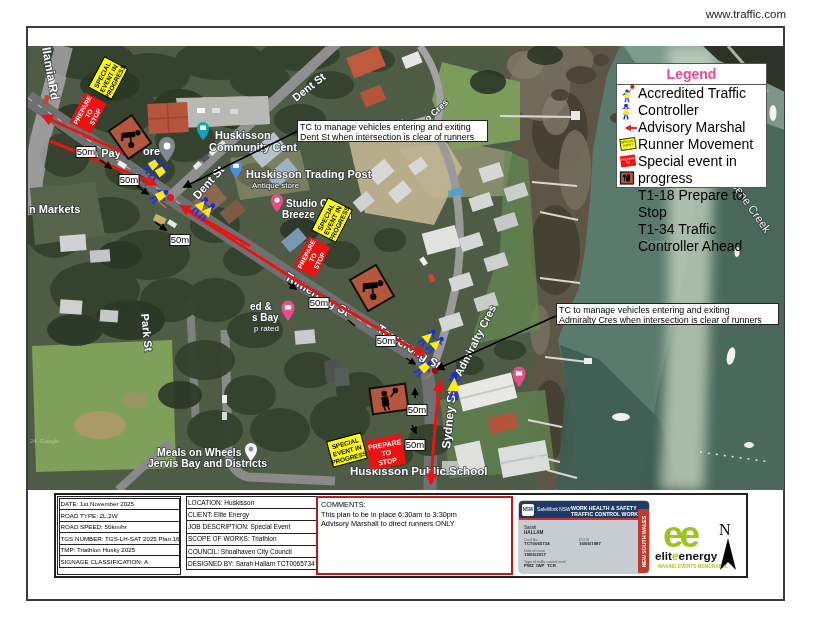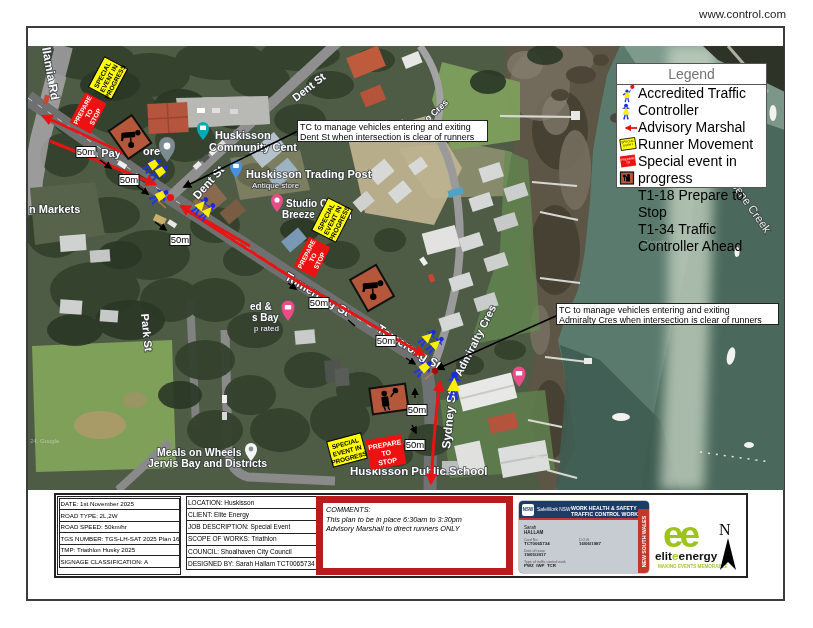--- a/index.html
+++ b/index.html
@@ -3,21 +3,21 @@
 <meta charset="utf-8">
 <style>
 html,body{margin:0;padding:0;width:813px;height:628px;background:#fff;overflow:hidden;}
 *{box-sizing:border-box;}
 body{font-family:"Liberation Sans",sans-serif;}
 .abs{position:absolute;}
 </style>
 </head>
 <body>
 
-<div class="abs" style="left:560px;top:8px;width:226px;text-align:right;font-size:11.5px;color:#222;">www.control.com</div>
+<div class="abs" style="left:560px;top:8px;width:226px;text-align:right;font-size:11.5px;color:#222;">www.traffic.com</div>
 
 <div class="abs" style="left:26px;top:26px;width:759px;height:575px;border:2px solid #3c3c3c;background:#fff;"></div>
 
 <svg class="abs" style="left:28px;top:46px;" width="756" height="444" viewBox="28 46 756 444">
 <defs>
 <filter id="blur6" x="-50%" y="-50%" width="200%" height="200%">
         <feGaussianBlur stdDeviation="6"></feGaussianBlur>
       </filter>
 <filter id="blur3" x="-50%" y="-50%" width="200%" height="200%">
         <feGaussianBlur stdDeviation="3"></feGaussianBlur>
@@ -608,21 +608,21 @@
       </g>
 </g>
 </svg>
 
 <div class="abs" style="left:297px;top:120px;width:191px;height:22px;background:#fff;border:1px solid #222;font-size:8.9px;line-height:10px;padding:1px 0 0 2px;color:#000;white-space:nowrap;">TC to manage vehicles entering and exiting<br>Dent St when intersection is clear of runners</div>
 
 <div class="abs" style="left:556px;top:303px;width:223px;height:22px;background:#fff;border:1px solid #222;font-size:8.9px;line-height:10px;padding:1px 0 0 2px;color:#000;white-space:nowrap;">TC to manage vehicles entering and exiting<br>Admiralty Cres when intersection is clear of runners</div>
 
 <div class="abs" style="left:616px;top:63px;width:151px;height:125px;background:#fff;border:1px solid #555;"></div>
 
-<div class="abs" style="left:616px;top:66px;width:151px;text-align:center;font-size:14px;font-weight:normal;color:#737373;">Legend</div>
+<div class="abs" style="left:616px;top:66px;width:151px;text-align:center;font-size:14px;font-weight:bold;color:#ec4899;">Legend</div>
 <div class="abs" style="left:617px;top:84px;width:149px;border-top:1px solid #555;"></div>
 
 <div class="abs" style="left:638px;top:85px;width:130px;font-size:14px;line-height:17px;color:#000;">Accredited Traffic Controller<br>Advisory Marshal<br>Runner Movement<br>Special event in progress<br>T1-18 Prepare to Stop<br>T1-34 Traffic Controller Ahead</div>
 
 <svg class="abs" style="left:616px;top:81px;" width="24" height="104" viewBox="0 0 24 104">
 
 <g transform="translate(11,14.5) scale(0.62)">
       <circle cx="0" cy="-7" r="2.6" fill="#1a2bdd"></circle>
       <path d="M-3.4,-4.8 L3.4,-4.8 L4.2,3.6 L-4.2,3.6 Z" fill="#ffee00"></path>
       <path d="M-3.2,-4.6 L-7,-1.8 L-5.8,0 L-2.6,-2 Z" fill="#2233ee"></path>
@@ -684,21 +684,21 @@
 
 <div class="abs" style="left:186px;top:496px;width:131px;height:79px;font-size:6.5px;color:#000;">
 <div style="border:1px solid #222;height:13.2px;padding:1.8px 0 0 1px;white-space:nowrap;overflow:hidden;">LOCATION: Huskisson</div>
 <div style="border:1px solid #222;height:13.2px;padding:1.8px 0 0 1px;white-space:nowrap;overflow:hidden;margin-top:-1px;">CLIENT: Elite Energy</div>
 <div style="border:1px solid #222;height:13.2px;padding:1.8px 0 0 1px;white-space:nowrap;overflow:hidden;margin-top:-1px;">JOB DESCRIPTION: Special Event</div>
 <div style="border:1px solid #222;height:13.2px;padding:1.8px 0 0 1px;white-space:nowrap;overflow:hidden;margin-top:-1px;">SCOPE OF WORKS: Triathlon</div>
 <div style="border:1px solid #222;height:13.2px;padding:1.8px 0 0 1px;white-space:nowrap;overflow:hidden;margin-top:-1px;">COUNCIL: Shoalhaven City Council</div>
 <div style="border:1px solid #222;height:13.2px;padding:1.8px 0 0 1px;white-space:nowrap;overflow:hidden;margin-top:-1px;">DESIGNED BY: Sarah Hallam TCT0065734</div>
 </div>
 
-<div class="abs" style="left:316px;top:496px;width:197px;height:79px;border:7px solid #b91c1c;font-size:7.3px;line-height:9.5px;padding:2px 0 0 3px;color:#000;font-style:italic;">COMMENTS:<br>This plan to be in place 6:30am to 3:30pm<br>Advisory Marshall to direct runners ONLY</div>
+<div class="abs" style="left:316px;top:496px;width:197px;height:79px;border:2px solid #b91c1c;font-size:7.3px;line-height:9.5px;padding:2px 0 0 3px;color:#000;">COMMENTS:<br>This plan to be in place 6:30am to 3:30pm<br>Advisory Marshall to direct runners ONLY</div>
 
 <div class="abs" style="left:519px;top:501px;width:130px;height:72px;background:#c6ccd2;border-radius:4px;box-shadow:0 0 0 0.5px #999;overflow:hidden;">
 
 <div class="abs" style="left:0;top:0;width:130px;height:17px;background:#1e3a66;"></div>
 <div class="abs" style="left:3px;top:2.5px;width:12px;height:12px;background:#fff;border-radius:2px;font-size:4.5px;font-weight:bold;color:#1e3a66;text-align:center;line-height:12px;">NSW</div>
 <div class="abs" style="left:18px;top:6px;font-size:4.8px;color:#fff;">SafeWork NSW</div>
 <div class="abs" style="left:52px;top:3.5px;font-size:5.2px;font-weight:bold;color:#fff;line-height:6px;">WORK HEALTH &amp; SAFETY<br>TRAFFIC CONTROL WORK</div>
 
 <div class="abs" style="left:0;top:17px;width:130px;height:2px;background:#c33;"></div>
 

